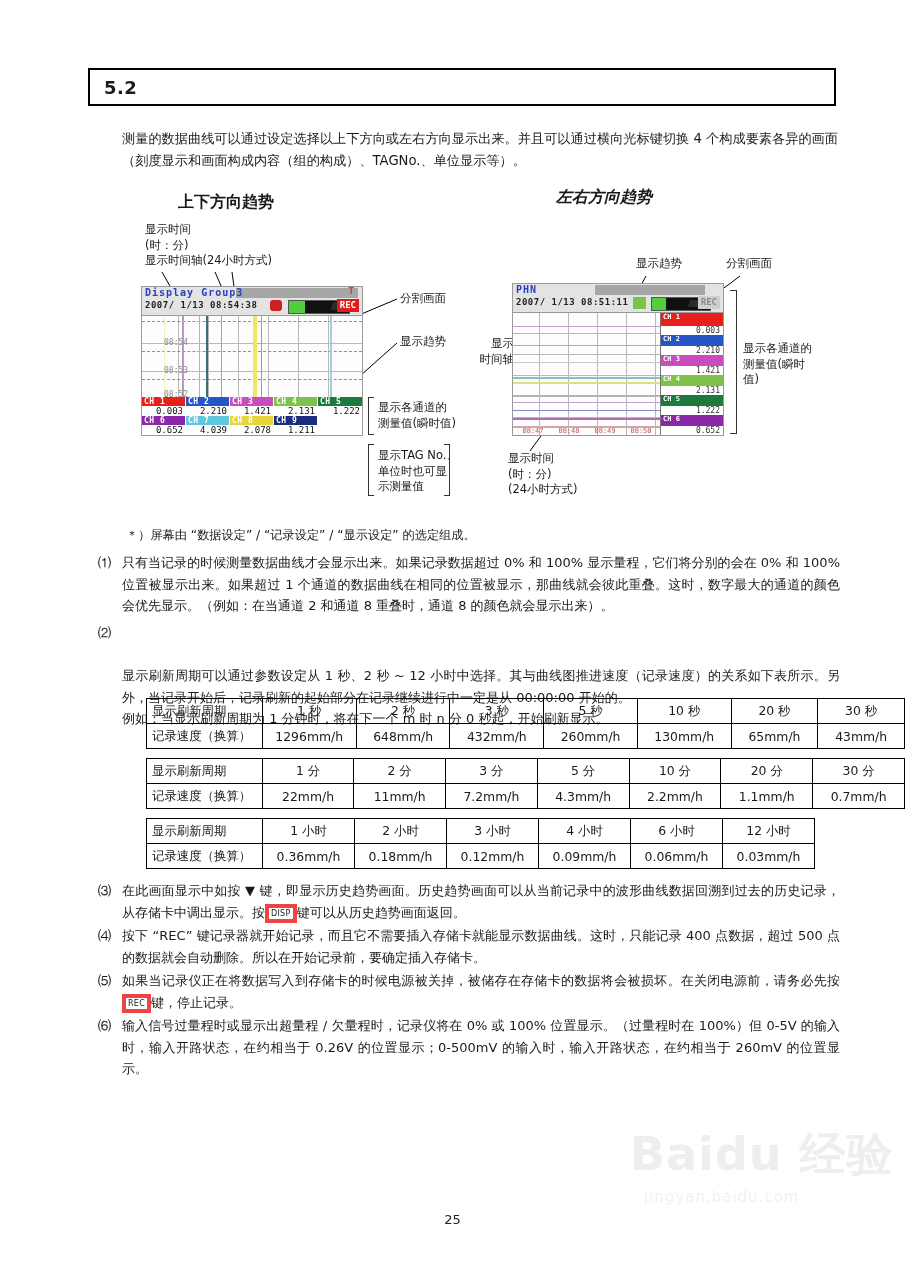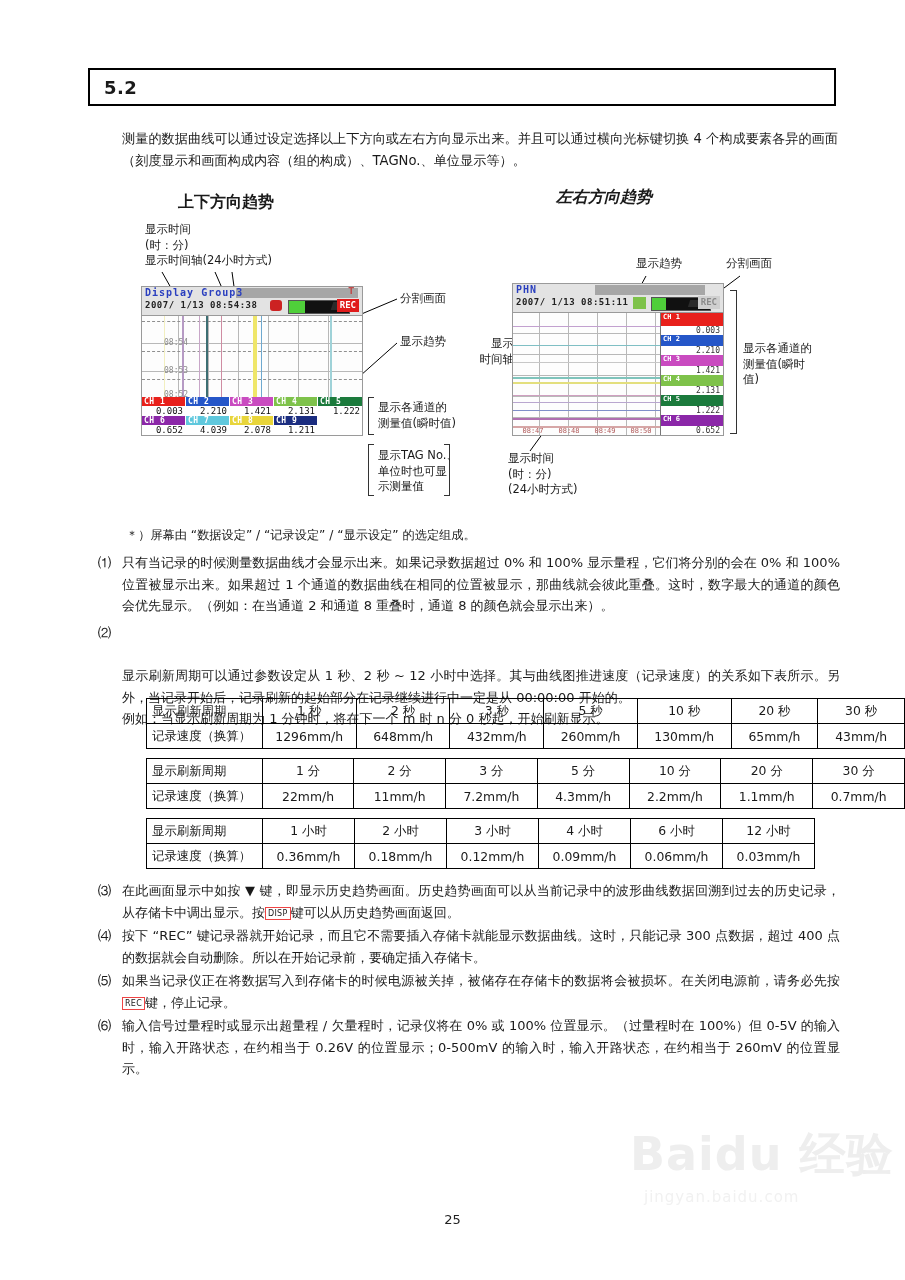--- a/index.html
+++ b/index.html
@@ -166,21 +166,21 @@
     text-align: center;
     padding: 2px 4px;
     height: 20px;
     white-space: nowrap;
   }
   .dtable td.rowhead { text-align: left; padding-left: 5px; }
 
   
   .keycap {
     display: inline-block;
-    border: 1px solid #ef4444;
+    border: 4px solid #ef4444;
     font-size: 8px;
     font-family: "DejaVu Sans", sans-serif;
     padding: 0 2px;
     line-height: 11px;
     vertical-align: 1px;
     letter-spacing: 0.3px;
   }
 
   
   .pageno {
@@ -543,21 +543,21 @@
 
 <div class="item" style="left:98px; top:880px; width:742px;">
   <span class="mk">⑶</span>
   <span class="bd">
     <span>在此画面显示中如按 ▼ 键，即显示历史趋势画面。历史趋势画面可以从当前记录中的波形曲线数据回溯到过去的历史记录，从存储卡中调出显示。按</span><span class="keycap">DISP</span><span>键可以从历史趋势画面返回。</span>
   </span>
 </div>
 
 <div class="item" style="left:98px; top:925px; width:742px;">
   <span class="mk">⑷</span>
-  <span class="bd">按下 “REC” 键记录器就开始记录，而且它不需要插入存储卡就能显示数据曲线。这时，只能记录 300 点数据，超过 400 点的数据就会自动删除。所以在开始记录前，要确定插入存储卡。</span>
+  <span class="bd">按下 “REC” 键记录器就开始记录，而且它不需要插入存储卡就能显示数据曲线。这时，只能记录 400 点数据，超过 500 点的数据就会自动删除。所以在开始记录前，要确定插入存储卡。</span>
 </div>
 
 <div class="item" style="left:98px; top:970px; width:742px;">
   <span class="mk">⑸</span>
   <span class="bd">
     <span>如果当记录仪正在将数据写入到存储卡的时候电源被关掉，被储存在存储卡的数据将会被损坏。在关闭电源前，请务必先按</span><span class="keycap">REC</span><span>键，停止记录。</span>
   </span>
 </div>
 
 <div class="item" style="left:98px; top:1015px; width:742px;">

